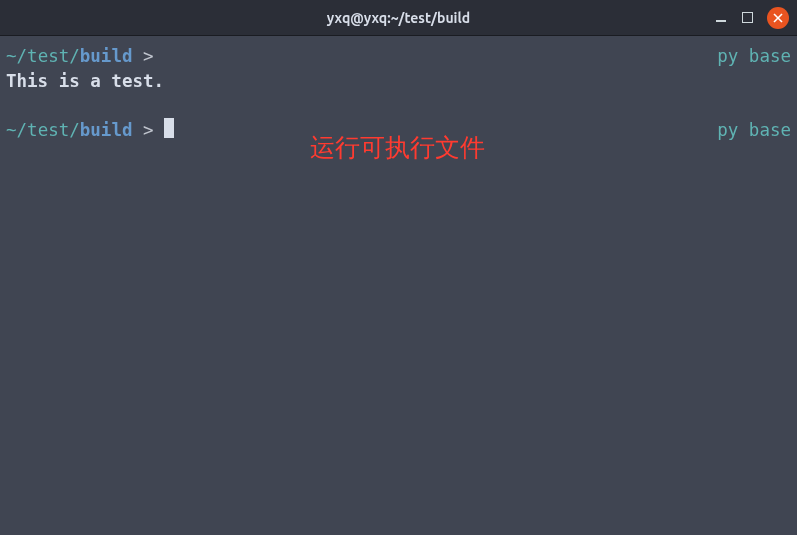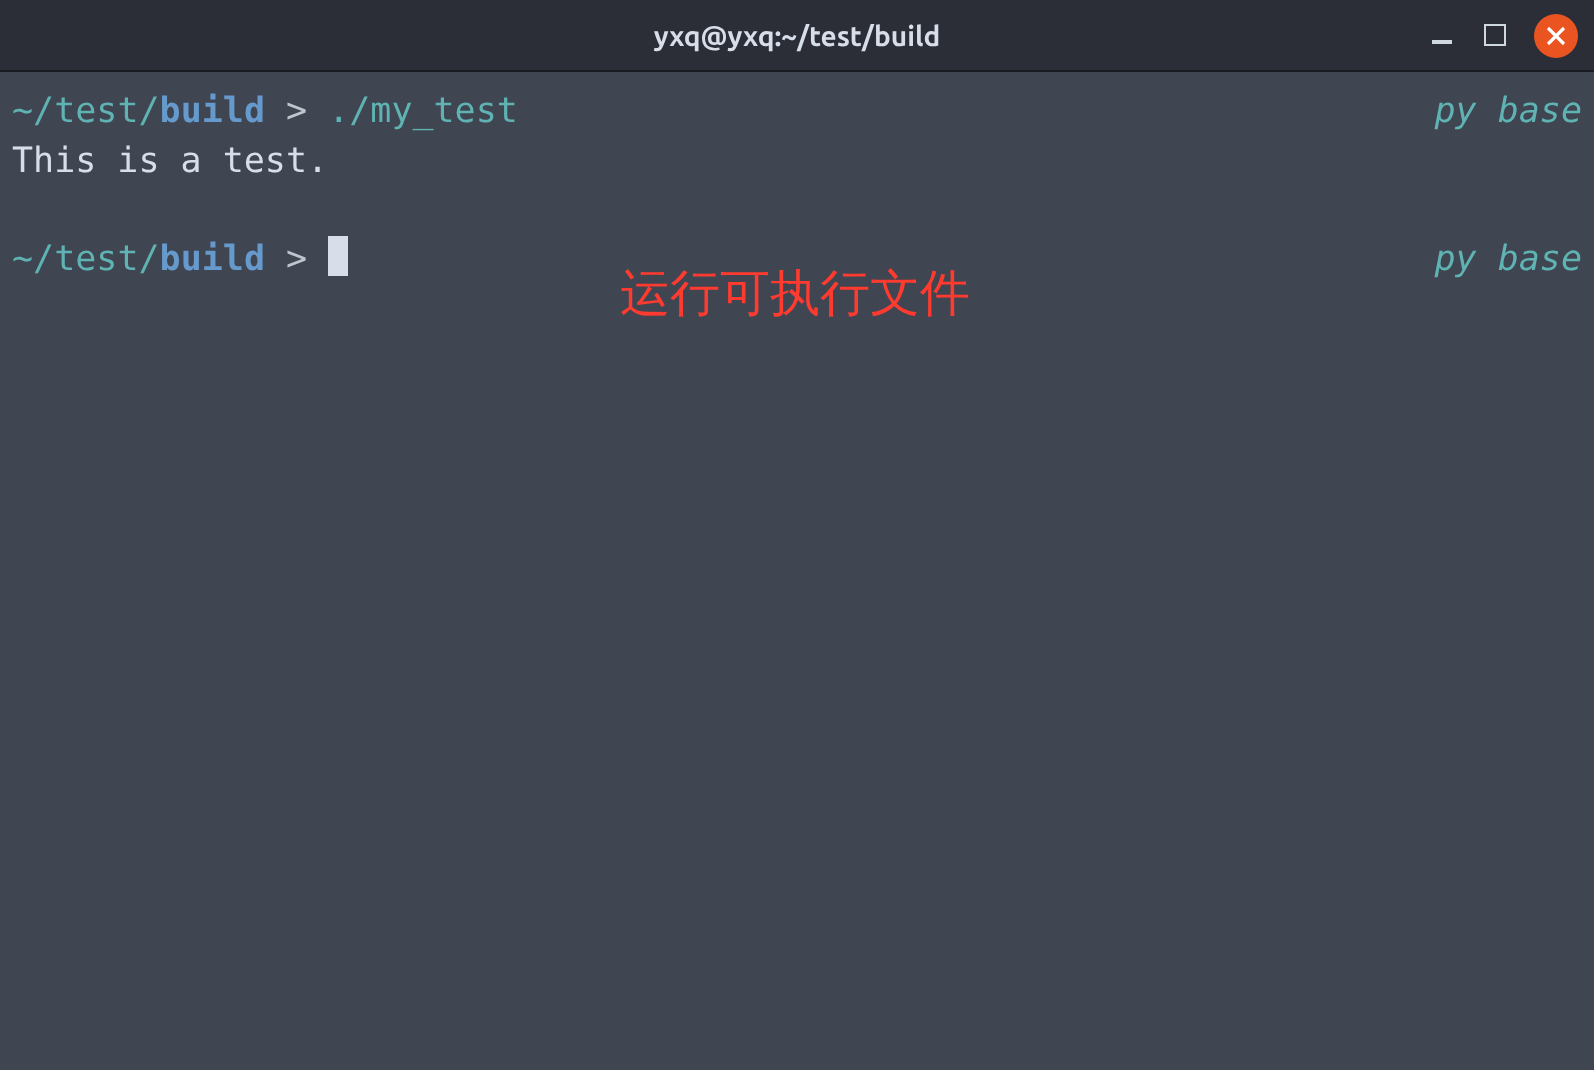--- a/index.html
+++ b/index.html
@@ -97,25 +97,25 @@
     .prompt-left {
       display: flex;
       white-space: pre;
     }
     .c-cyan { color: #5fb3b3; }
     .c-blue { color: #6699cc; font-weight: bold; text-align: right; }
     .c-gray { color: #c0c5ce; }
     .output-line {
       color: #d8dee9;
       white-space: pre;
+      font-weight: bold;
     }
     .env-right {
       color: #5fb3b3;
       white-space: pre;
-      font-style: italic;
     }
     .cursor-block {
       display: inline-block;
       width: 10px;
       height: 20px;
       background: #d8dee9;
       vertical-align: text-bottom;
       margin-bottom: 1px;
     }
     .annotation {
@@ -148,21 +148,21 @@
           <line x1="9" y1="1" x2="1" y2="9" stroke="#ffffff" stroke-width="1.6"></line>
         </svg>
       </div>
     </div>
   </div>
 
   <div class="terminal-body">
 
     <div class="prompt-line">
       <span class="prompt-left">
-        <span class="c-cyan">~</span><span class="c-cyan">/</span><span class="c-cyan">test</span><span class="c-cyan">/</span><span class="c-blue">build</span><span class="c-gray"> &gt; </span><span class="c-cyan">./my_test</span>
+        <span class="c-cyan">~</span><span class="c-cyan">/</span><span class="c-cyan">test</span><span class="c-cyan">/</span><span class="c-blue">build</span><span class="c-gray"> &gt; </span>
       </span>
       <span class="env-right">py base</span>
     </div>
 
     <div class="output-line">This is a test.</div>
 
     <div class="blank-line"></div>
 
     <div class="prompt-line">
       <span class="prompt-left">

